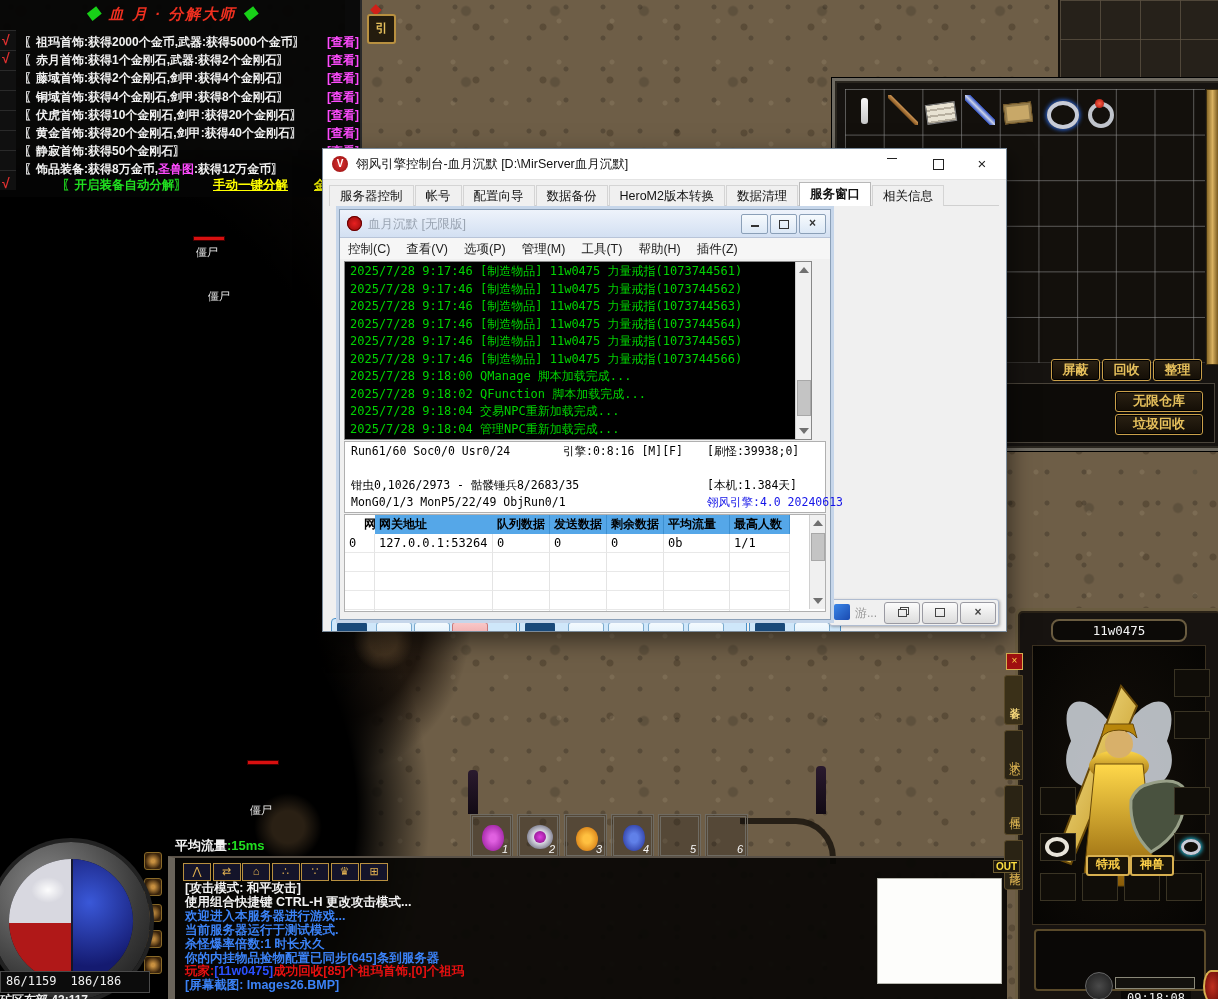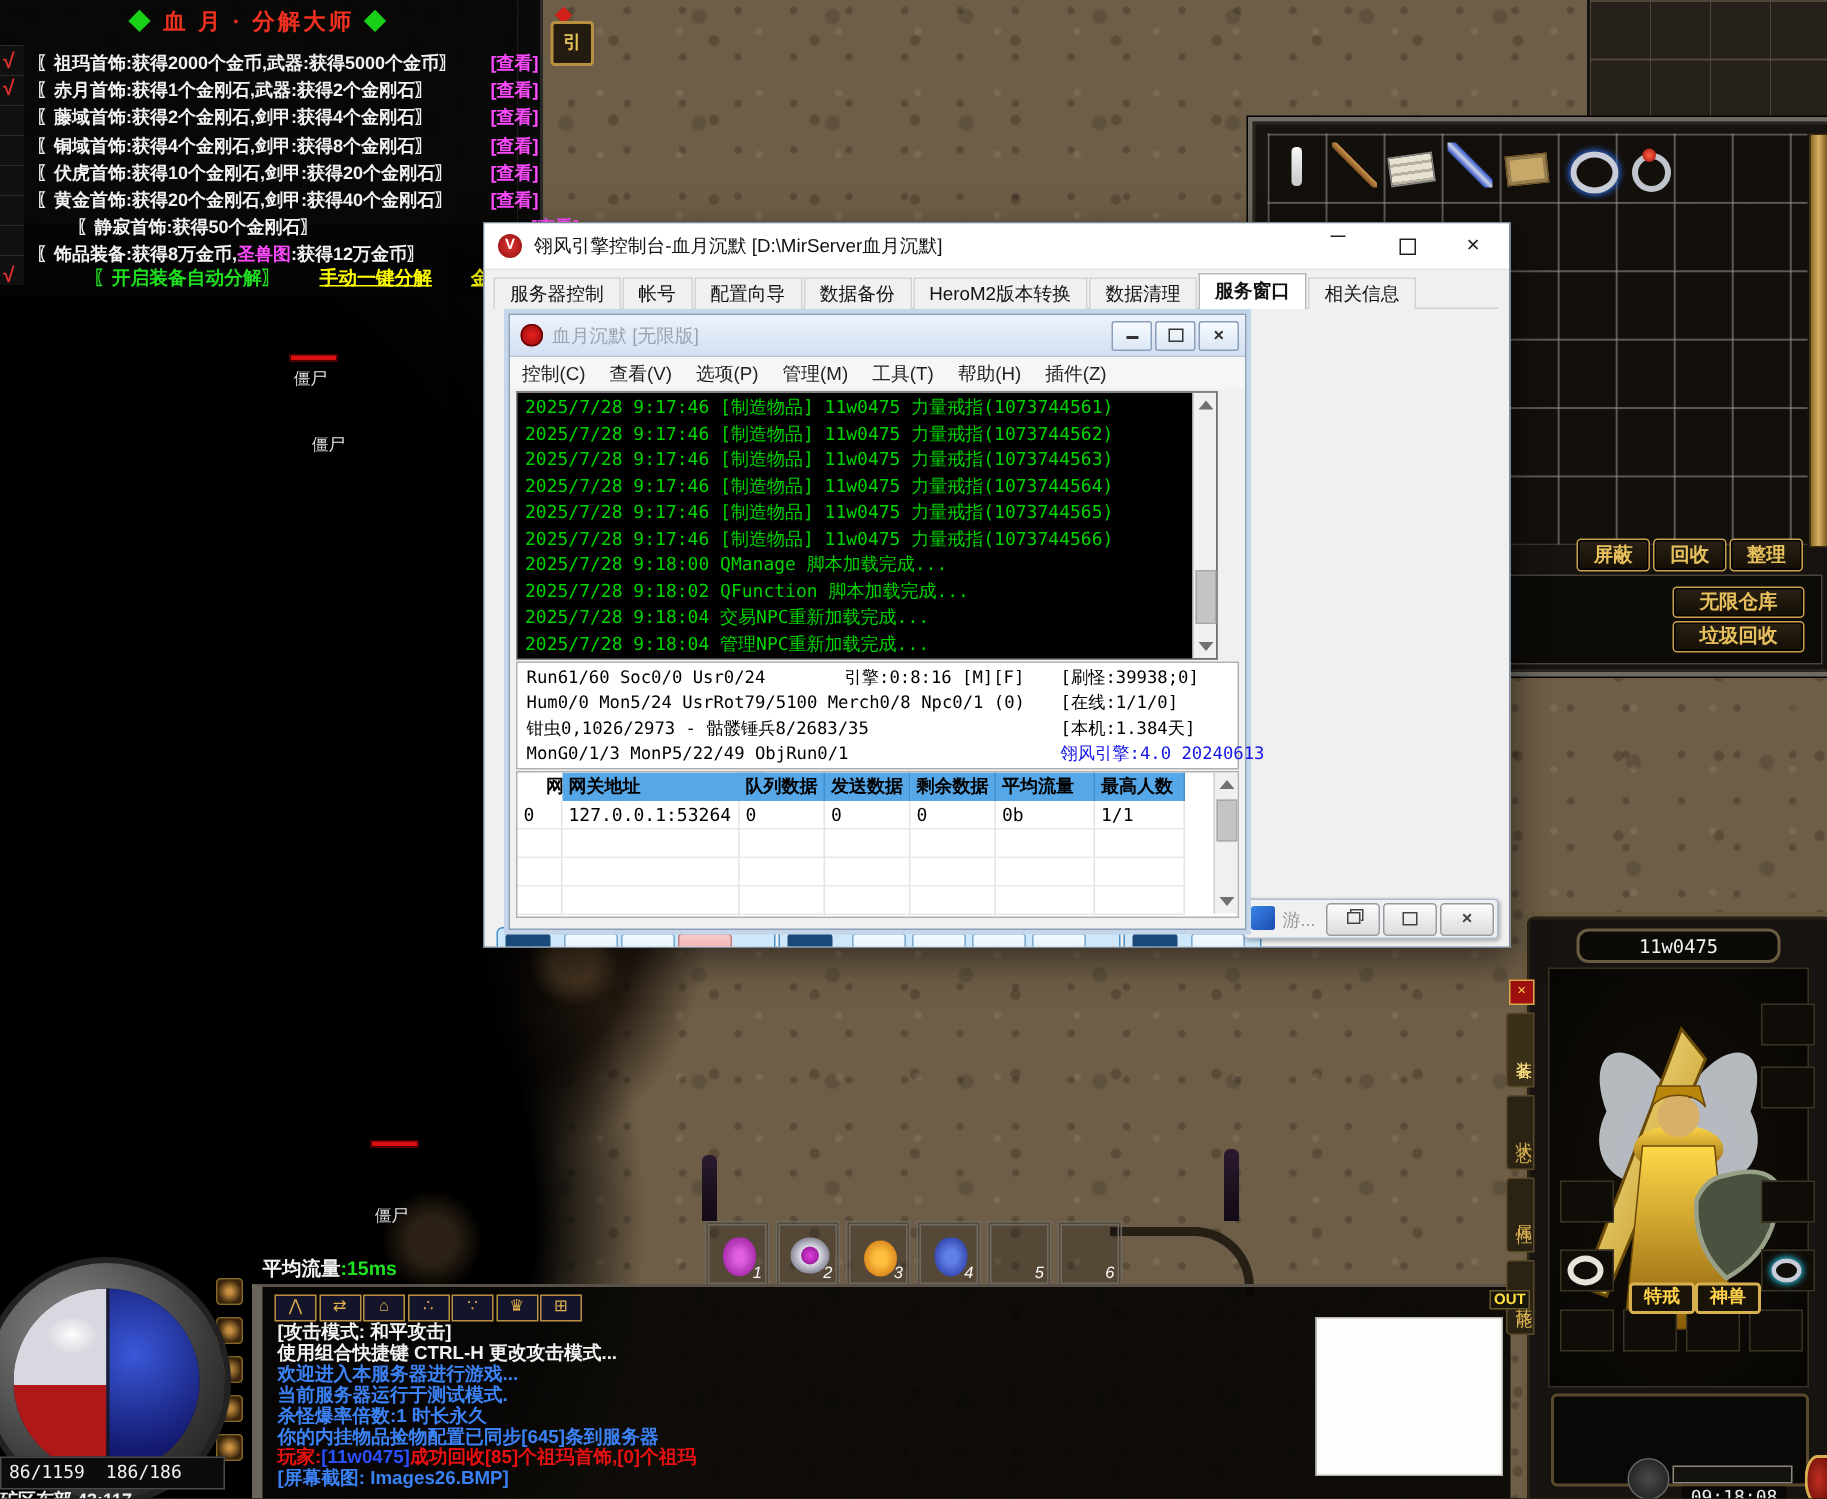--- a/index.html
+++ b/index.html
@@ -34,21 +34,21 @@
       radial-gradient(18% 20% at 72% 60%, #b88414 0 35%, transparent 70%),
       radial-gradient(55% 45% at 55% 45%, rgba(40,26,8,.55) 60%, transparent 80%);}
   #topslots{left:1058px;top:0;width:160px;height:78px;background:#26211a;
     background-image:linear-gradient(90deg, rgba(90,80,66,.8) 1px, transparent 1px),
                      linear-gradient(rgba(90,80,66,.8) 1px, transparent 1px);
     background-size:40px 39px;border-left:2px solid #15110c;}
   #qside{left:345px;top:0;width:15px;height:150px;background:#0a0a0a;border-right:2px solid #2a2a2a;}
 
   
   #quest{left:0;top:0;width:345px;height:197px;background:rgba(4,4,4,.96);z-index:3;}
-  #quest .title{position:absolute;left:0;top:5px;width:100%;text-align:center;font-size:15px;font-weight:bold;color:#f03020;letter-spacing:2px;}
+  #quest .title{position:absolute;left:0;top:5px;width:100%;text-align:center;font-size:15px;font-weight:bold;color:#f03020;letter-spacing:2px;font-style:italic;}
   #quest .title .dm{color:#18d018;}
   .qslotcol{position:absolute;left:0;top:30px;width:16px;height:160px;
     background-image:linear-gradient(#2a2a2a 1px, transparent 1px);background-size:16px 20px;background-color:#101010;}
   .qrow{position:absolute;left:24px;height:17px;font-size:12px;font-weight:bold;color:#f2f2f2;white-space:nowrap;}
   .qview{position:absolute;left:303px;font-size:12px;font-weight:bold;color:#ff4bff;}
   .qcheck{position:absolute;left:-22px;top:-2px;color:#e03030;font-size:14px;font-weight:bold;}
   .seg-m{color:#ff4bff;} .seg-w{color:#f2f2f2;}
   #qfooter{position:absolute;left:62px;top:177px;width:380px;font-size:12.5px;font-weight:bold;white-space:nowrap;}
   #qfooter .tog{color:#20dd20;} 
   #qfooter .lnk{color:#ffff00;text-decoration:underline;margin-left:26px;}
@@ -217,21 +217,21 @@
   <div class="abs" id="quest">
     <div class="title"><span class="dm">◆</span> <span>血 月 · 分解大师</span> <span class="dm">◆</span></div>
     <div class="qslotcol"></div>
     <div id="qrows">
         <div class="qrow" style="top: 34px;"><span class="qcheck">√</span><span class="seg-w cw">〖祖玛首饰:获得2000个金币,武器:获得5000个金币〗</span><span class="qview">[查看]</span></div>
         <div class="qrow" style="top: 52.2px;"><span class="qcheck">√</span><span class="seg-w cw">〖赤月首饰:获得1个金刚石,武器:获得2个金刚石〗</span><span class="qview">[查看]</span></div>
         <div class="qrow" style="top: 70.4px;"><span class="seg-w cw">〖藤域首饰:获得2个金刚石,剑甲:获得4个金刚石〗</span><span class="qview">[查看]</span></div>
         <div class="qrow" style="top: 88.6px;"><span class="seg-w cw">〖铜域首饰:获得4个金刚石,剑甲:获得8个金刚石〗</span><span class="qview">[查看]</span></div>
         <div class="qrow" style="top: 106.8px;"><span class="seg-w cw">〖伏虎首饰:获得10个金刚石,剑甲:获得20个金刚石〗</span><span class="qview">[查看]</span></div>
         <div class="qrow" style="top: 125px;"><span class="seg-w cw">〖黄金首饰:获得20个金刚石,剑甲:获得40个金刚石〗</span><span class="qview">[查看]</span></div>
-        <div class="qrow" style="top: 143.2px; margin-left: 27px;"><span class="seg-w cw">〖静寂首饰:获得50个金刚石〗</span><span class="qview">[查看]</span></div>
+        <div class="qrow" style="top: 143.2px;"><span class="seg-w cw">〖静寂首饰:获得50个金刚石〗</span><span class="qview">[查看]</span></div>
         <div class="qrow" style="top: 161.4px;"><span class="seg-w cw">〖饰品装备:获得8万金币,</span><span class="seg-m cm">圣兽图</span><span class="seg-w cw">:获得12万金币〗</span><span class="qview">[查看]</span></div>
       </div>
     <span id="qfoot-check">√</span>
   </div>
   <div class="abs" id="qfooter" style="left:62px;top:177px;z-index:3;">
     <span class="tog">〖开启装备自动分解〗</span><span class="lnk">手动一键分解</span><span class="lnk">金刚石兑换经验</span>
   </div>
   <div class="abs" id="mini-diamond">◆</div>
   <div class="abs" id="mini-btn">引</div>
 
@@ -463,24 +463,20 @@
           <div class="sarrow up"></div>
           <div class="sarrow down"></div>
           <div class="sthumb" style="top:118px;height:34px;"></div>
         </div>
       </div>
       <div id="statsbox">
           <div class="srow" style="top: 1px;">
             <span class="sleft">Run61/60 Soc0/0 Usr0/24</span>
             <span class="smid">引擎:0:8:16 [M][F]</span>
             <span class="sright">[刷怪:39938;0]</span>
-          </div>
-          <div class="srow" style="top: 18px;">
-            <span class="sleft">Hum0/0 Mon5/24 UsrRot79/5100 Merch0/8 Npc0/1 (0)</span>
-            <span class="sright">[在线:1/1/0]</span>
           </div>
           <div class="srow" style="top: 35px;">
             <span class="sleft">钳虫0,1026/2973 - 骷髅锤兵8/2683/35</span>
             <span class="sright">[本机:1.384天]</span>
           </div>
           <div class="srow" style="top: 52px;">
             <span class="sleft">MonG0/1/3 MonP5/22/49 ObjRun0/1</span>
             <span class="sright sblue">翎风引擎:4.0 20240613</span>
           </div>
         </div>

